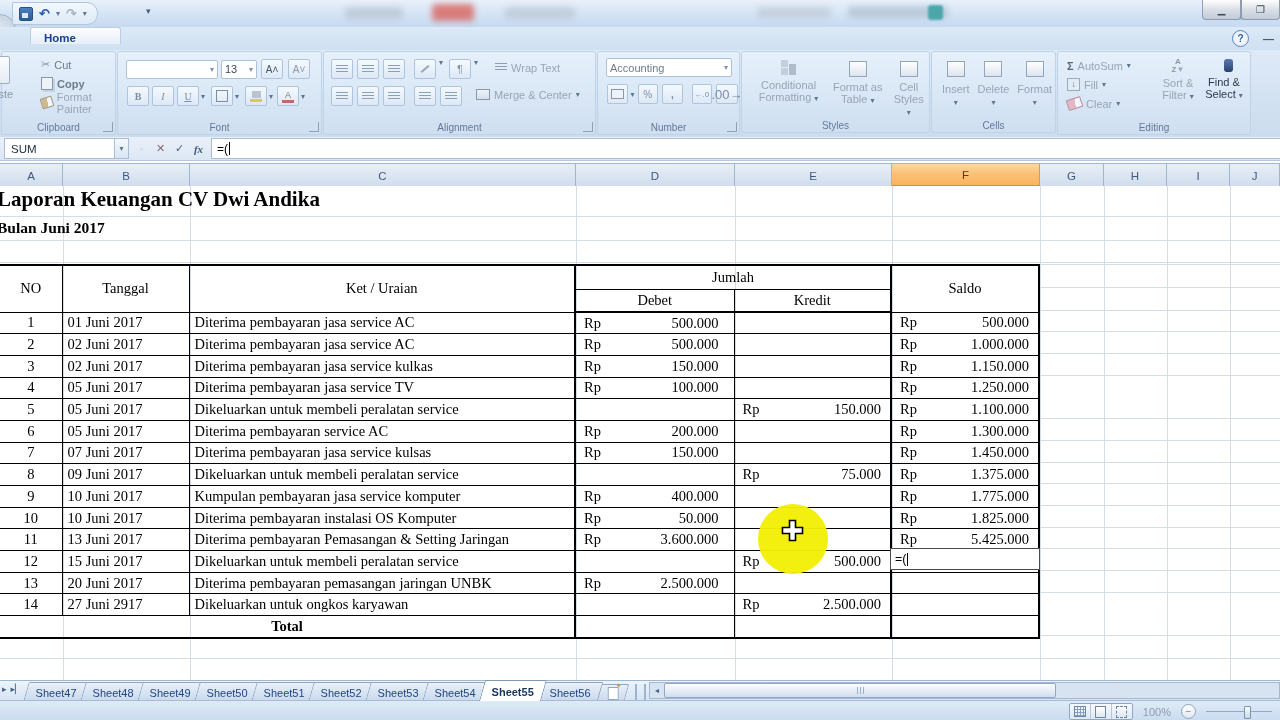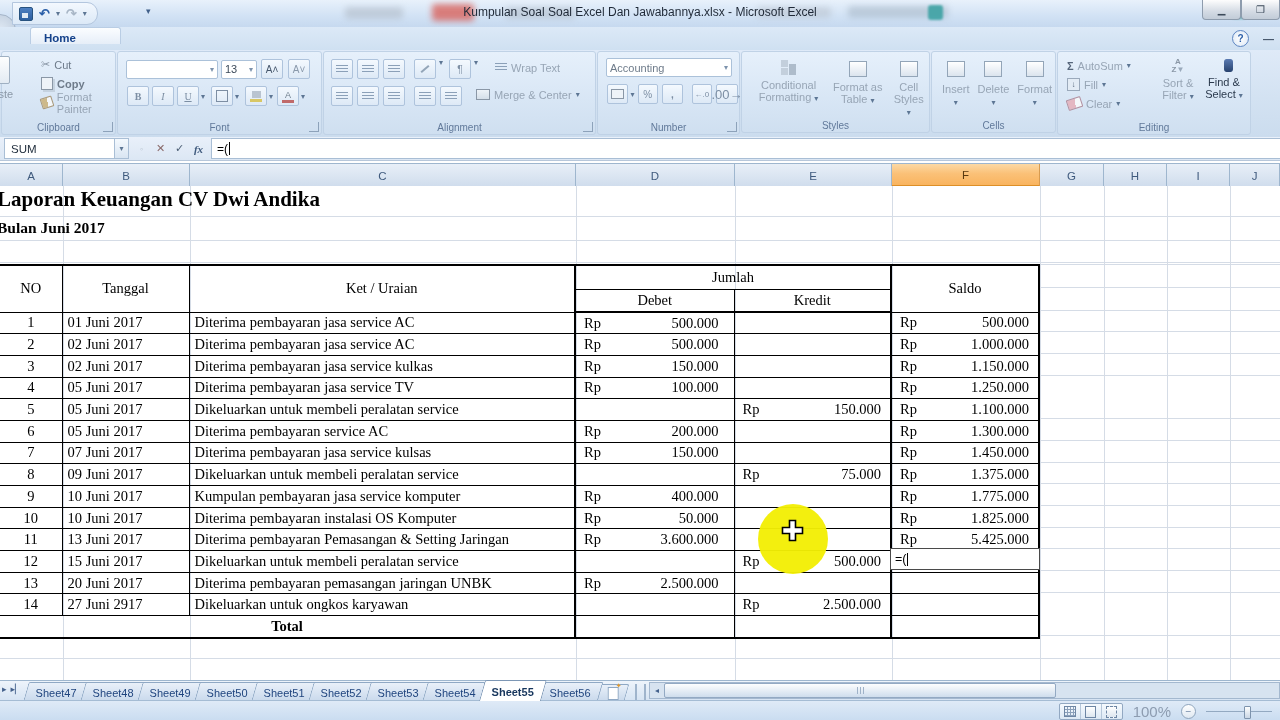--- a/index.html
+++ b/index.html
@@ -159,21 +159,21 @@
   .statusbar{position:absolute;left:0;top:700px;width:1280px;height:20px;
     background:linear-gradient(#dfeaf7,#c9dcf0);border-top:1px solid #a5bcd4;}
   .sb-right{position:absolute;right:8px;top:2px;display:flex;align-items:center;gap:10px;}
   .views{display:flex;border:1px solid #92a8c2;border-radius:2px;background:linear-gradient(#f6fafe,#dce8f4);}
   .vbtn{width:20px;height:15px;display:flex;align-items:center;justify-content:center;border-right:1px solid #b6c7da;}
   .vbtn:last-child{border-right:none;}
   .vic{width:10px;height:9px;border:1px solid #6e86a4;background:
     repeating-linear-gradient(90deg,transparent 0 2px,#8ba0ba 2px 3px),
     repeating-linear-gradient(transparent 0 2px,#8ba0ba 2px 3px);}
   .vic2{width:9px;height:10px;border:1px solid #6e86a4;background:linear-gradient(#fff,#dde6ef);}
-  .zoomlbl{font-size:15px;color:#8d9cb0;text-align:right;}
+  .zoomlbl{font-size:11px;color:#8d9cb0;text-align:right;}
   .zminus{width:13px;height:13px;border-radius:50%;border:1px solid #8fa5bd;color:#6e86a4;font-size:10px;
     display:flex;align-items:center;justify-content:center;background:linear-gradient(#fff,#dfe8f1);}
   .ztrack{width:66px;height:1px;background:#93a9c1;position:relative;}
   .ztick{position:absolute;left:40px;top:-4px;width:1px;height:9px;background:#93a9c1;}
   .zthumb{position:absolute;left:38px;top:-5px;width:5px;height:11px;background:linear-gradient(#fdfefe,#c9d6e5);
     border:1px solid #7d93ad;border-radius:1px;}
 </style>
 </head>
 <body>
 
@@ -189,21 +189,20 @@
         <span class="mini-caret">▾</span>
     </div>
     <span class="qat-more">▾</span>
     <div class="blur-blob" style="left:345px;top:7px;width:58px;height:12px;background:#aeb8c4;opacity:.55;"></div>
     <div class="blur-blob" style="left:432px;top:4px;width:42px;height:17px;background:#d95a52;opacity:.75;"></div>
     <div class="blur-blob" style="left:505px;top:7px;width:70px;height:12px;background:#aeb8c4;opacity:.5;"></div>
     <div class="blur-blob" style="left:757px;top:7px;width:74px;height:11px;background:#b4bdc8;opacity:.5;"></div>
     <div class="blur-blob" style="left:848px;top:6px;width:100px;height:12px;background:#9fb0c0;opacity:.5;"></div>
     <div class="blur-blob" style="left:928px;top:5px;width:15px;height:15px;background:#2e9d9d;opacity:.8;filter:blur(1px);"></div>
     <div class="blur-blob" style="left:1232px;top:5px;width:14px;height:14px;background:#2e9d9d;opacity:.7;filter:blur(1px);"></div>
-    <div class="tb-title">Kumpulan Soal Soal Excel Dan Jawabannya.xlsx - Microsoft Excel</div>
     <div class="win-ctl">
       <span>▁</span>
       <span>❐</span>
     </div>
   </div>
 
   <div class="tabrow">
     <div class="rtabs">
         <div class="rtab active">Home</div>
         <div class="rtab">Copy</div>

